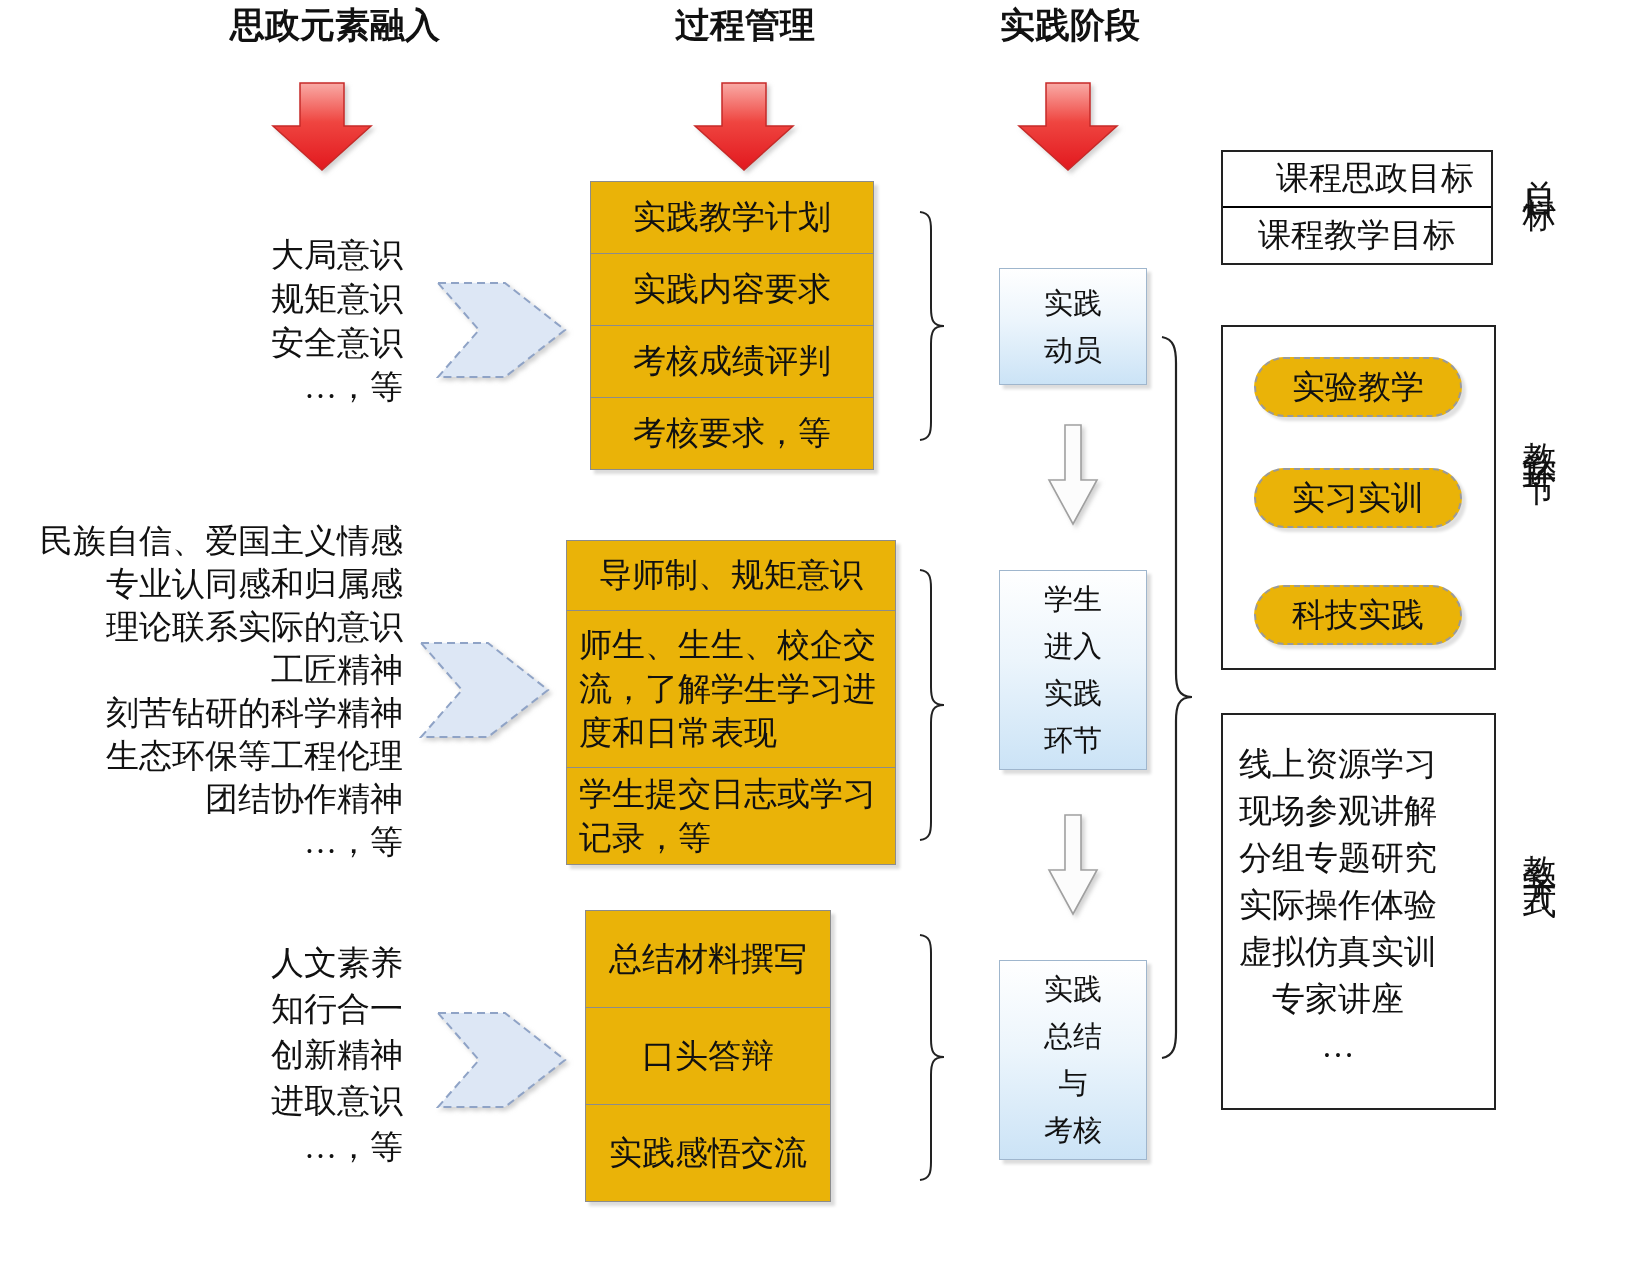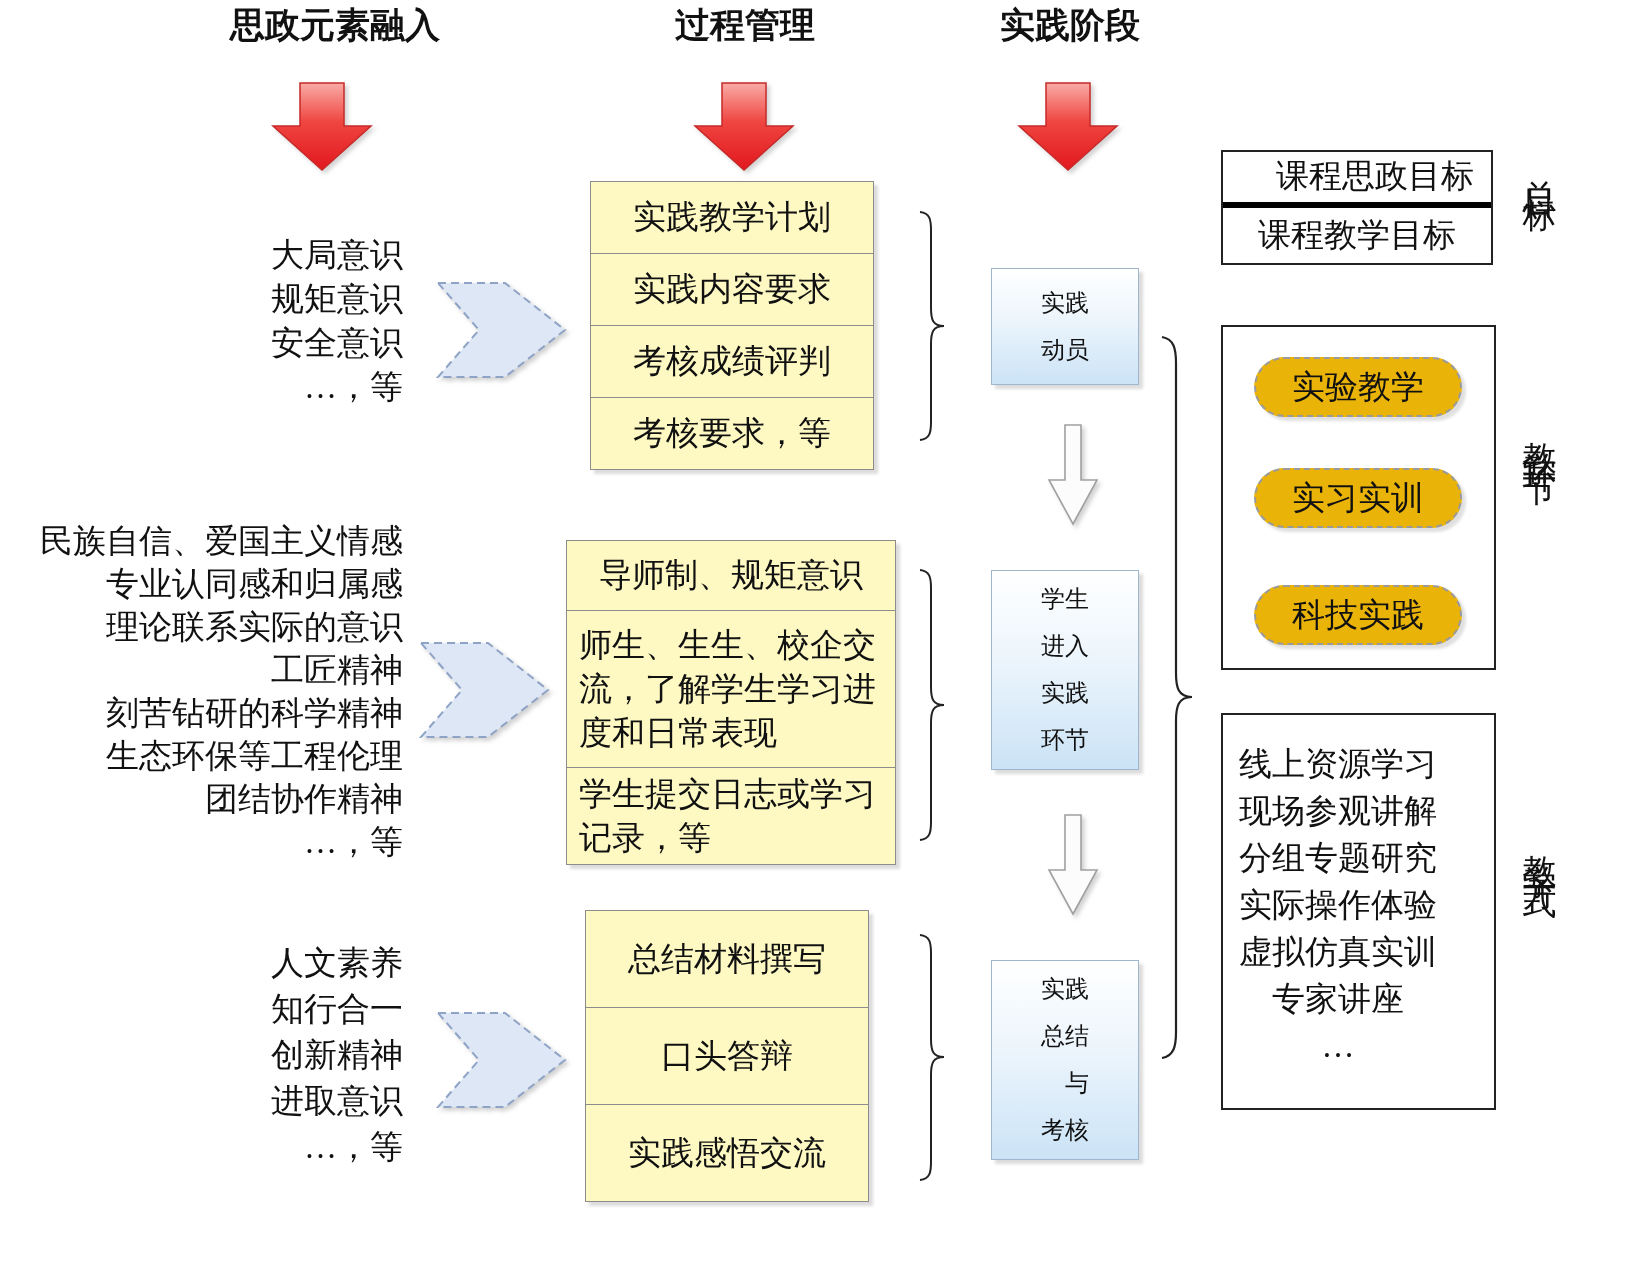--- a/index.html
+++ b/index.html
@@ -1,32 +1,32 @@
 <!DOCTYPE html>
 <html><head>
 <meta charset="utf-8">
 <style>
   html,body{margin:0;padding:0;background:#fff;}
   .canvas{position:relative;width:1637px;height:1265px;background:#fff;overflow:hidden;
           font-family:"Liberation Serif","DejaVu Serif",serif;color:#111;}
   .hdr{position:absolute;font-size:35px;font-weight:bold;text-align:center;}
   .left-block{position:absolute;text-align:right;font-size:33px;white-space:pre-line;}
-  .proc-box{position:absolute;background:#fef9c3;border:1.5px solid #8c8c8c;
+  .proc-box{position:absolute;background:#eab308;border:1.5px solid #8c8c8c;
             box-shadow:4px 4px 3px #dcdcdc;display:flex;flex-direction:column;box-sizing:border-box;}
   .proc-row{flex:1 1 auto;display:flex;align-items:center;justify-content:center;
             font-size:33px;border-bottom:1.5px solid #8c8c8c;box-sizing:border-box;text-align:center;}
   .proc-row:last-child{border-bottom:none;}
   .proc-row.leftal{justify-content:flex-start;text-align:left;padding:4px 12px;line-height:44px;}
   .stage-box{position:absolute;border:1.5px solid #9fb6cd;
              background:linear-gradient(180deg,#ffffff 0%,#ecf5fc 45%,#cbe3f6 100%);
              box-shadow:4px 4px 3px #dcdcdc;display:flex;align-items:center;justify-content:center;
-             text-align:right;font-size:24px;line-height:47px;white-space:pre-line;box-sizing:border-box;}
+             text-align:center;font-size:29px;line-height:47px;white-space:pre-line;box-sizing:border-box;margin-left:8px;}
   .rbox{position:absolute;background:#fff;border:2px solid #222;box-sizing:border-box;}
   .goal-row{height:50%;display:flex;align-items:center;justify-content:center;font-size:33px;box-sizing:border-box;}
-  .goal-row.first{border-bottom:6px solid #000000;padding-left:36px;}
+  .goal-row.first{border-bottom:2px solid #000000;padding-left:36px;}
   .stadium{position:absolute;border:2px dashed #9a9a9a;border-radius:34px;display:flex;align-items:center;
            justify-content:center;font-size:33px;background:#eab308;box-shadow:4px 4px 3px #e0e0e0;box-sizing:border-box;}
   .v-label{position:absolute;writing-mode:vertical-rl;text-orientation:upright;font-size:34px;letter-spacing:10px;}
   .method-text{position:absolute;left:16px;top:26px;font-size:33px;line-height:47px;white-space:pre-line;text-align:center;}
   svg.shape{position:absolute;overflow:visible;}
   .shadowed{filter:drop-shadow(3px 3px 2px rgba(165,165,165,.5));}
 </style>
 </head>
 <body>
 
@@ -90,21 +90,21 @@
     <div class="proc-row">考核成绩评判</div>
     <div class="proc-row">考核要求，等</div>
   </div>
 
   <div class="proc-box" style="left:566px;top:540px;width:330px;height:325px;">
     <div class="proc-row" style="flex:0 0 70px;">导师制、规矩意识</div>
     <div class="proc-row leftal" style="flex:1 1 auto;">师生、生生、校企交流，了解学生学习进度和日常表现</div>
     <div class="proc-row leftal" style="flex:0 0 96px;">学生提交日志或学习记录，等</div>
   </div>
 
-  <div class="proc-box" style="left:585px;top:910px;width:284px;height:292px;">
+  <div class="proc-box" style="left:585px;top:910px;width:246px;height:292px;">
     <div class="proc-row">总结材料撰写</div>
     <div class="proc-row">口头答辩</div>
     <div class="proc-row">实践感悟交流</div>
   </div>
 
   <svg class="shape" style="left:916px;top:210px;" width="30" height="232" viewBox="0 0 30 232">
     <path d="M4,2 C14,3 15,10 15,20 L15,98 C15,110 17,116 28,116 C17,116 15,122 15,134 L15,212 C15,222 14,229 4,230" fill="none" stroke="#222" stroke-width="2"></path>
   </svg>
   <svg class="shape" style="left:916px;top:568px;" width="30" height="274" viewBox="0 0 30 274">
     <path d="M4,2 C14,3 15,10 15,20 L15,119 C15,131 17,137 28,137 C17,137 15,143 15,155 L15,254 C15,264 14,271 4,272" fill="none" stroke="#222" stroke-width="2"></path>

